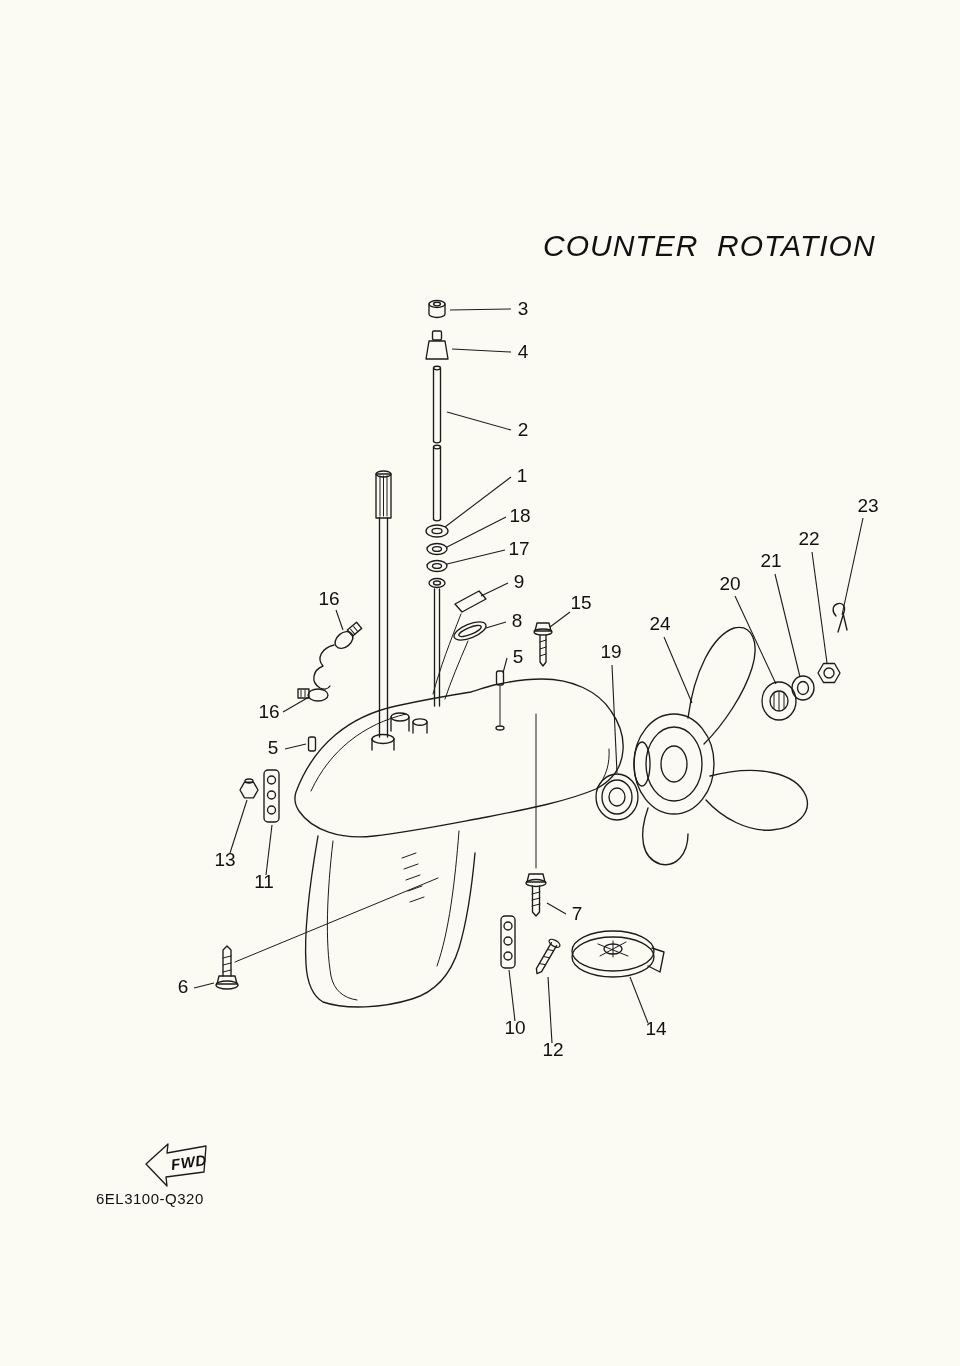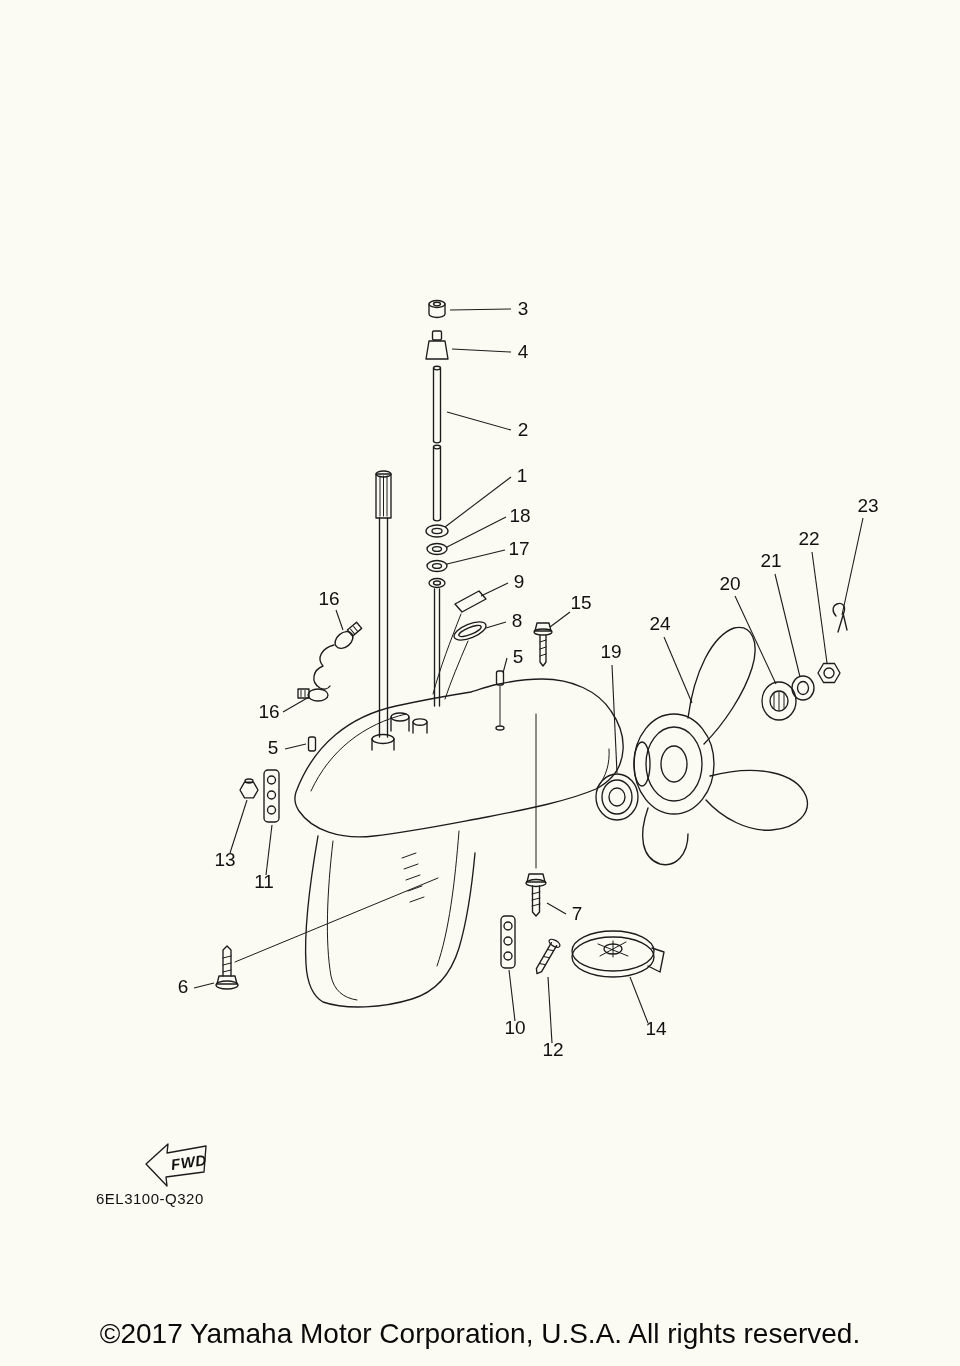--- a/index.html
+++ b/index.html
@@ -25,20 +25,21 @@
   .copyright{
     position:absolute;left:0;top:1318px;width:960px;text-align:center;
     font-size:28px;color:#0a0a0a;
   }
 </style>
 </head>
 <body>
 
 <div class="page">
 
+  <div class="title">COUNTER  ROTATION</div>
 
   <svg class="diagram" width="960" height="1366" viewBox="0 0 960 1366">
 
     <g class="draw">
       <ellipse cx="437" cy="304" rx="8" ry="3.5"></ellipse>
       <path d="M429 304 V314 a8 3.5 0 0 0 16 0 V304"></path>
       <ellipse cx="437" cy="304" rx="3.5" ry="1.8"></ellipse>
       <rect x="432.5" y="331" width="9" height="9" rx="1.5"></rect>
       <path d="M429 341 L445 341 L448 359 L426 359 Z"></path>
       <path d="M433.5 368 V441 M440.5 368 V441"></path>
@@ -242,14 +243,13 @@
         <line x1="775" y1="574" x2="800" y2="677" class="leader"></line>
         <text x="771" y="567" text-anchor="middle" class="callout">21</text>
         <line x1="812" y1="552" x2="827" y2="663" class="leader"></line>
         <text x="809" y="545" text-anchor="middle" class="callout">22</text>
         <line x1="863" y1="518" x2="842" y2="615" class="leader"></line>
         <text x="868" y="512" text-anchor="middle" class="callout">23</text>
       </g>
   </svg>
 
   <div class="code">6EL3100-Q320</div>
-  <div class="copyright">©2017 Yamaha Motor Corporation, U.S.A. All rights reserved.</div>
 </div>
 
 </body></html>

